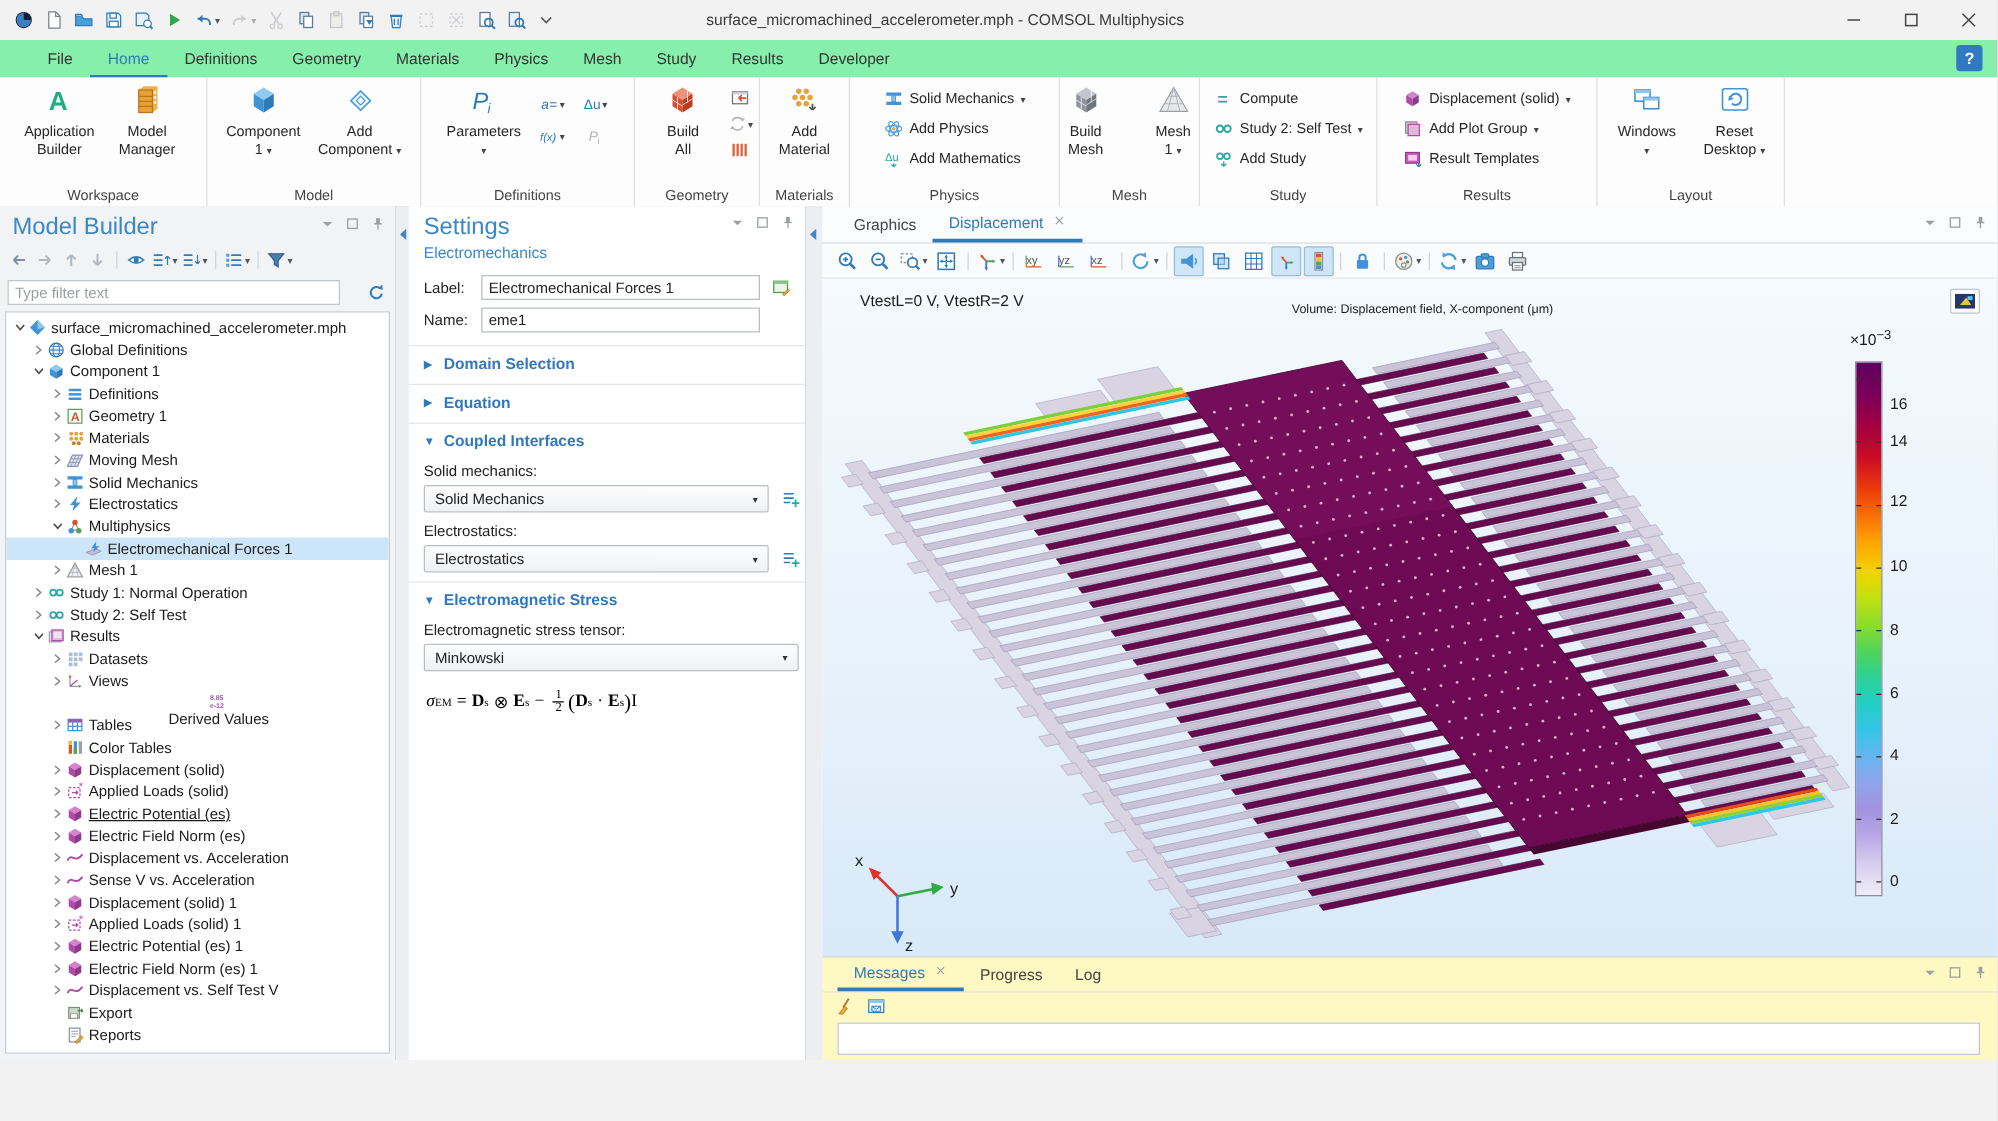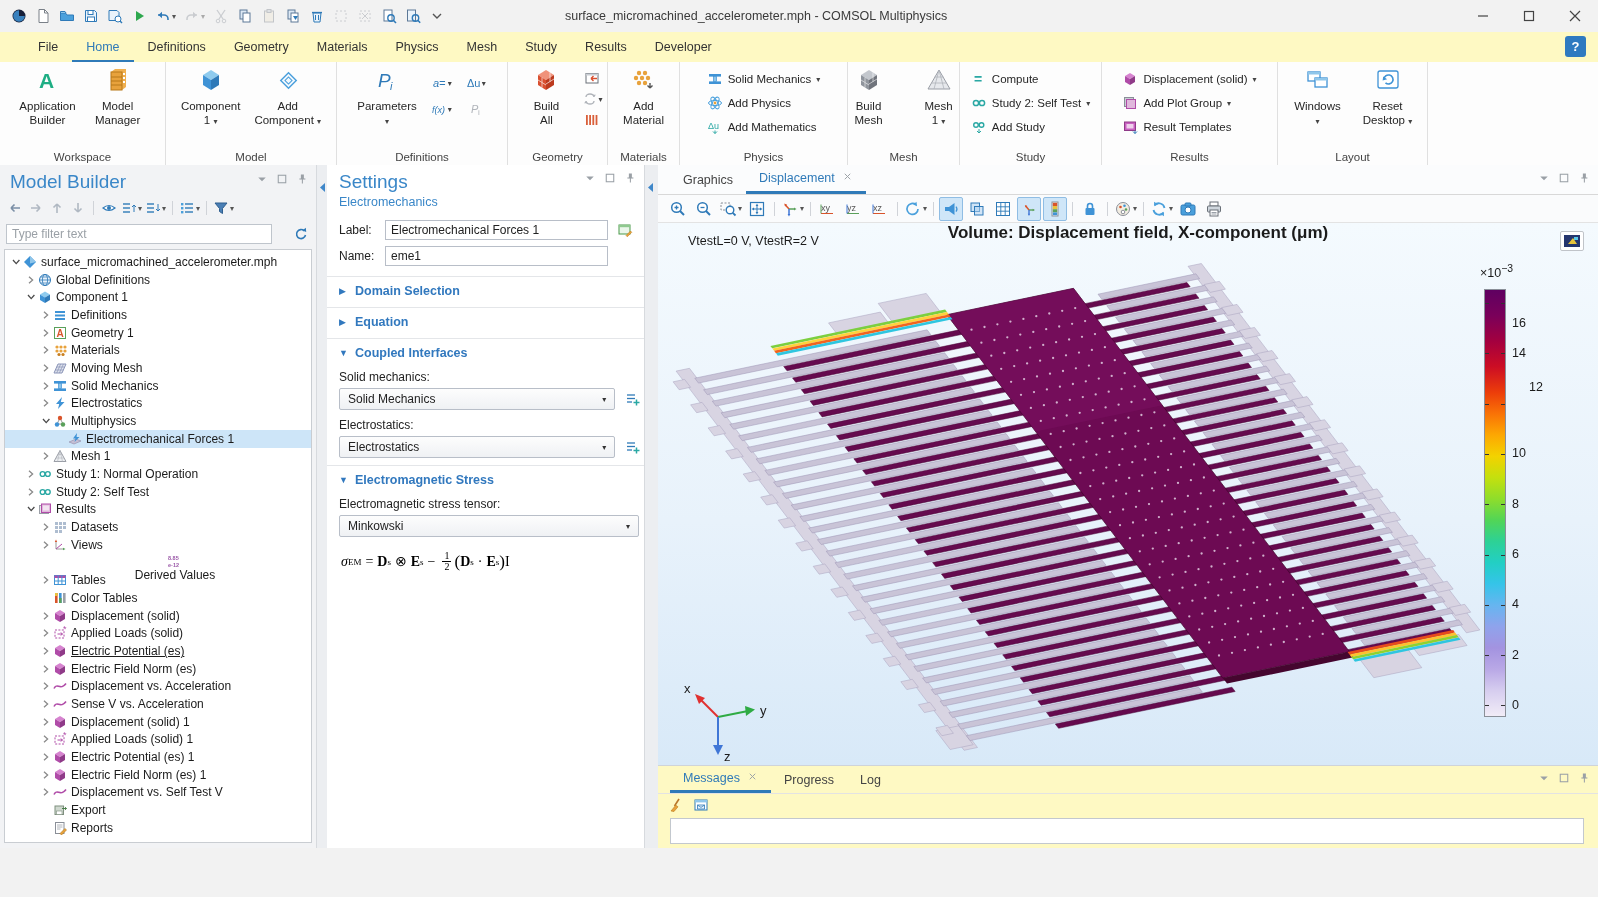--- a/index.html
+++ b/index.html
@@ -9,21 +9,21 @@
   
   .titlebar{position:absolute;left:0;top:0;width:1598px;height:32px;background:#f2f2f2;}
   .qat{position:absolute;left:8px;top:0;height:32px;display:flex;align-items:center;gap:2px;}
   .qbtn{display:flex;align-items:center;justify-content:center;height:26px;padding:0 3px;border-radius:3px;}
   .qbtn.dis{opacity:.45;}
   .qcaret{font-size:8px;color:#555;margin-left:1px;}
   .wtitle{position:absolute;left:565px;top:0;height:32px;line-height:32px;font-size:12.5px;color:#3a3a3a;}
   .winctl{position:absolute;right:0;top:0;height:32px;display:flex;}
   .wbtn{width:46px;height:32px;display:flex;align-items:center;justify-content:center;}
   
-  .menubar{position:absolute;left:0;top:32px;width:1598px;height:30px;background:#fef9c3;display:flex;align-items:center;padding-left:24px;box-sizing:border-box;}
+  .menubar{position:absolute;left:0;top:32px;width:1598px;height:30px;background:#86efac;display:flex;align-items:center;padding-left:24px;box-sizing:border-box;}
   .mitem{padding:0 14px;height:30px;line-height:30px;font-size:12.5px;color:#333;}
   .mitem.active{color:#2f7ab8;border-bottom:2px solid #2f7ab8;box-sizing:border-box;}
   .helpbtn{position:absolute;right:12px;top:36px;width:21px;height:21px;background:#2f7ac0;color:#fff;
      border-radius:3px;display:flex;align-items:center;justify-content:center;font-weight:bold;font-size:13px;}
   
   .ribbon{position:absolute;left:0;top:62px;width:1598px;height:103px;background:#fdfdfd;border-bottom:1px solid #d5d5d5;display:flex;}
   .rgroup{position:relative;height:103px;border-right:1px solid #e0e0e0;box-sizing:border-box;flex-shrink:0;}
   .rglabel{position:absolute;bottom:2px;left:0;right:0;text-align:center;font-size:11.5px;color:#444;}
   .rcontent{position:absolute;left:0;top:2px;right:0;height:82px;display:flex;justify-content:center;align-items:flex-start;gap:2px;}
   .rlarge{display:flex;flex-direction:column;align-items:center;padding:3px 6px 0 6px;min-width:56px;}
@@ -86,21 +86,21 @@
   .gfx{position:absolute;left:0;top:0;width:940px;height:600px;background:#fff;}
   .gtabs{position:absolute;left:0;top:0;width:940px;height:30px;background:#fbfcfd;border-bottom:1px solid #d8d8d8;display:flex;align-items:stretch;padding-left:12px;box-sizing:border-box;}
   .gtab{display:flex;align-items:center;gap:7px;padding:0 13px;font-size:12.5px;color:#444;}
   .gtab.active{color:#2f7ab8;border-bottom:3px solid #2f7ab8;box-sizing:border-box;}
   .gtab .x{color:#9aa0a6;font-size:12px;}
   .gtools{position:absolute;left:0;top:30px;width:940px;height:28px;background:#fafbfc;border-bottom:1px solid #e3e3e3;display:flex;align-items:center;padding-left:8px;box-sizing:border-box;gap:2px;}
   .gbtn{display:flex;align-items:center;justify-content:center;height:22px;min-width:22px;border-radius:2px;border:1px solid transparent;}
   .gbtn.pressed{background:#cfe6f8;border:1px solid #8fbde4;}
   .plot{position:absolute;left:0;top:58px;width:940px;height:542px;background:linear-gradient(#f4fafe 0%,#e8f2fb 55%,#d8e9f8 100%);overflow:hidden;}
   .pparam{position:absolute;left:30px;top:11px;font-size:12.5px;color:#1b1b1b;}
-  .ptitle{position:absolute;left:270px;top:0;width:420px;text-align:center;font-size:17px;color:#1b1b1b;font-weight:bold;}
+  .ptitle{position:absolute;left:270px;top:19px;width:420px;text-align:center;font-size:10px;color:#1b1b1b;}
   .legend{position:absolute;right:58px;top:40px;width:82px;height:488px;}
   .lexp{position:absolute;left:22px;top:0;font-size:12.5px;color:#1b1b1b;}
   .lbar{position:absolute;left:26px;top:26px;width:22px;height:428px;border:1px solid #8a8f98;box-sizing:border-box;
      background:linear-gradient(#5f0061 0%,#7a005a 6%,#a3003f 12%,#cc0d24 18%,#ec3d0a 24%,#f97206 29%,#fda702 34%,#f3d200 39%,#c4e00e 44%,#8fdd2b 49%,#52d556 54%,#2dd195 59%,#22cfc4 64%,#35c4e9 69%,#66b5f0 74%,#8fa3ec 79%,#a393e0 84%,#b9a8e6 89%,#d6cdef 94%,#f1ecf7 100%);}
   .ltick{position:absolute;left:54px;font-size:12.5px;color:#1b1b1b;}
   .lmark{position:absolute;width:4px;height:1px;background:#333;}
   .thumb{position:absolute;right:14px;top:8px;width:22px;height:18px;background:#fff;border:1px solid #c0c4c9;border-radius:2px;display:flex;align-items:center;justify-content:center;}
   
   .msgs{position:absolute;left:0;top:600px;width:940px;height:83px;background:#fef9c3;border-top:1px solid #cfd4d9;box-sizing:border-box;}
   .mtabs{display:flex;align-items:stretch;height:27px;padding-left:12px;border-bottom:1px solid #e3e3e3;}
@@ -1908,21 +1908,21 @@
           <div class="legend">
             <div class="lexp"><span>×10</span><sup>−3</sup></div>
             <div class="lbar"></div>
             <div id="lticks">
                 <div class="ltick" style="top: 32.624px; margin-top: 20px;">16</div>
                 <div class="lmark" style="left: 27px; top: 40.124px;"></div>
                 <div class="lmark" style="left: 43px; top: 40.124px;"></div>
                 <div class="ltick" style="top: 82.914px;">14</div>
                 <div class="lmark" style="left: 27px; top: 90.414px;"></div>
                 <div class="lmark" style="left: 43px; top: 90.414px;"></div>
-                <div class="ltick" style="top: 117px; margin-left: 17px;">12</div>
+                <div class="ltick" style="top: 131px;">12</div>
                 <div class="lmark" style="left: 27px; top: 140.704px;"></div>
                 <div class="lmark" style="left: 43px; top: 140.704px;"></div>
                 <div class="ltick" style="top: 183.494px;">10</div>
                 <div class="lmark" style="left: 27px; top: 190.994px;"></div>
                 <div class="lmark" style="left: 43px; top: 190.994px;"></div>
                 <div class="ltick" style="top: 233.784px;">8</div>
                 <div class="lmark" style="left: 27px; top: 241.284px;"></div>
                 <div class="lmark" style="left: 43px; top: 241.284px;"></div>
                 <div class="ltick" style="top: 284.074px;">6</div>
                 <div class="lmark" style="left: 27px; top: 291.574px;"></div>

